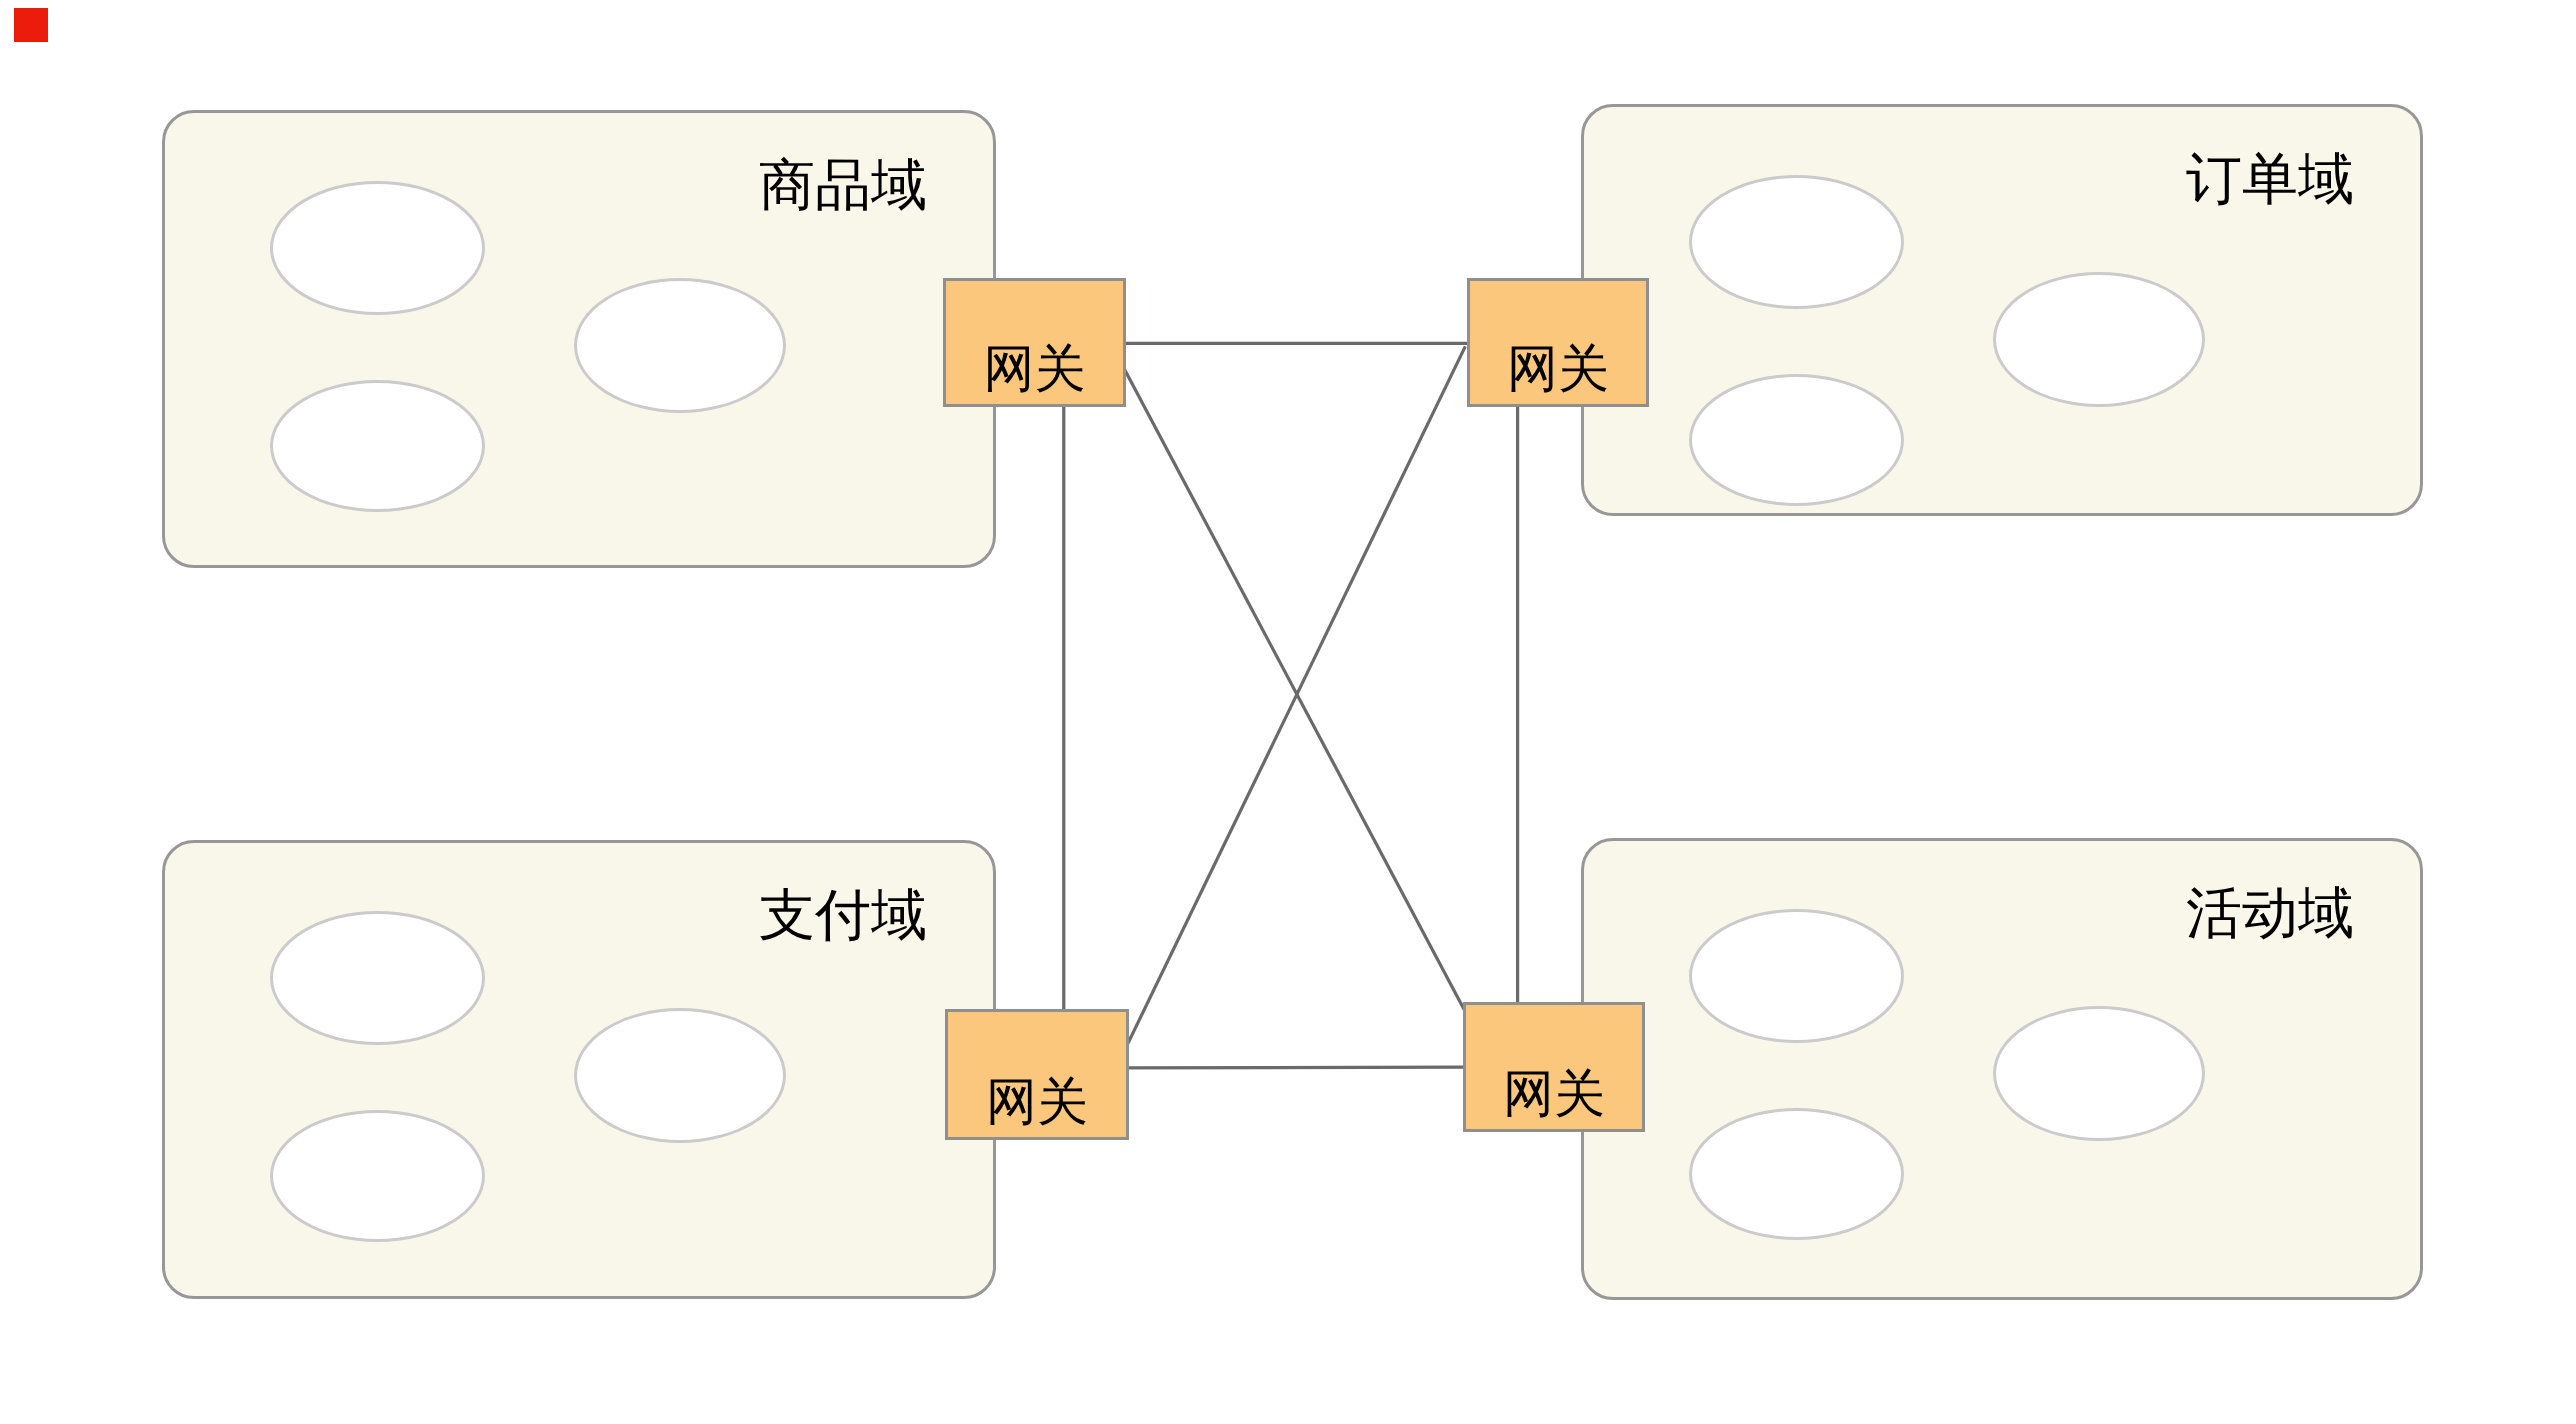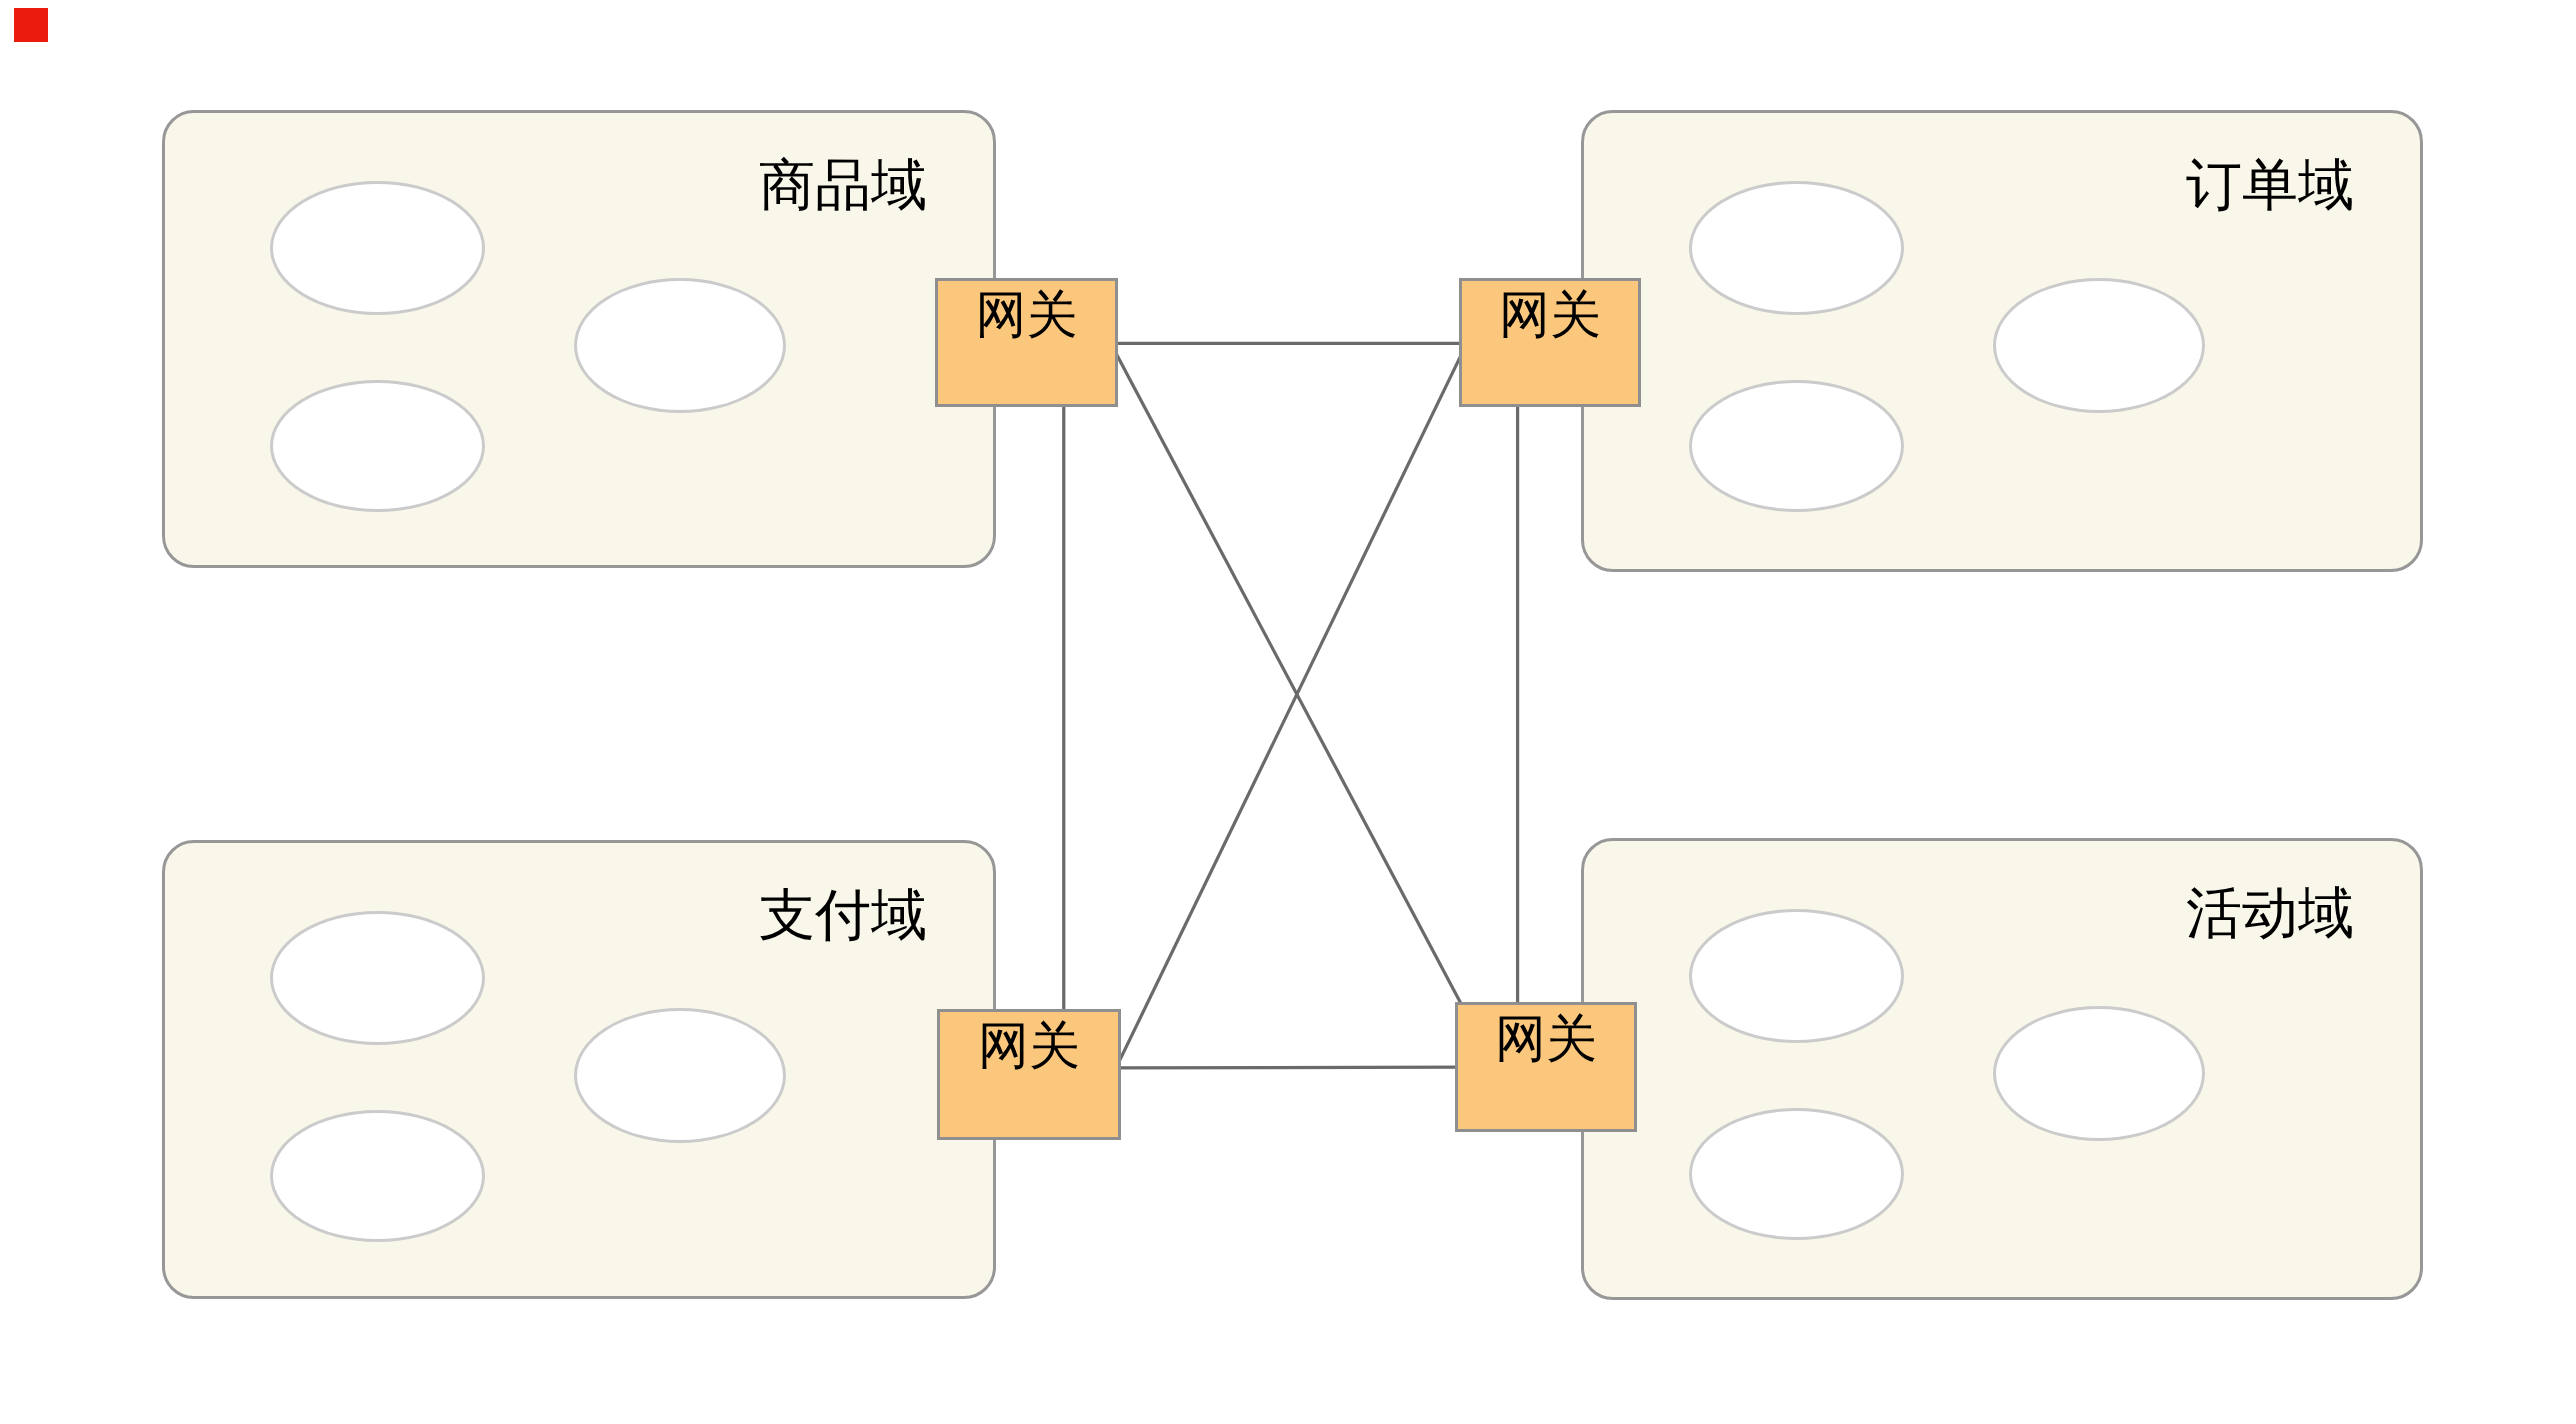--- a/index.html
+++ b/index.html
@@ -29,21 +29,21 @@
   .domain {
     position: absolute;
     background: var(--domain-fill, #F9F7EA);
     border: 3.5px solid var(--domain-stroke, #979797);
     border-radius: 32px;
     box-sizing: border-box;
     z-index: 1;
     font-family: Liberation Serif, serif;
   }
   #box-product  { left: 162px;  top: 110px;  width: 834px; height: 458px; }
-  #box-order    { left: 1581px; top: 110px;  width: 842px; height: 462px; }
+  #box-order    { left: 1581px; top: 104px;  width: 842px; height: 412px; }
   #box-payment  { left: 162px;  top: 840px; width: 834px; height: 459px; }
   #box-activity { left: 1581px; top: 838px; width: 842px; height: 462px; }
 
   .domain-label {
     position: absolute;
     top: 42px;
     right: 66px;
     font-size: 56px;
     line-height: 1.1;
     color: var(--text, #000000);
@@ -74,23 +74,24 @@
     stroke-width: 4.2;
   }
 
   
   .gateway {
     position: absolute;
     background: var(--gateway-fill, #FBC77D);
     border: 3.8px solid var(--gateway-stroke, #8F8F8F);
     box-sizing: border-box;
     display: flex;
-    align-items: flex-start;
+    align-items: flex-end;
     justify-content: center;
     z-index: 3;
+    margin-left: 8px;
   }
   .gateway-label {
     font-size: 51px;
     color: var(--text, #000000);
     white-space: nowrap;
   }
   #gw-product  { left: 935px; top: 278px;  width: 183px; height: 129px; }
   #gw-order    { left: 1459px; top: 278px;  width: 182px; height: 129px; }
   #gw-payment  { left: 937px; top: 1009px; width: 184px; height: 131px; }
   #gw-activity { left: 1455px; top: 1002px; width: 182px; height: 130px; }

